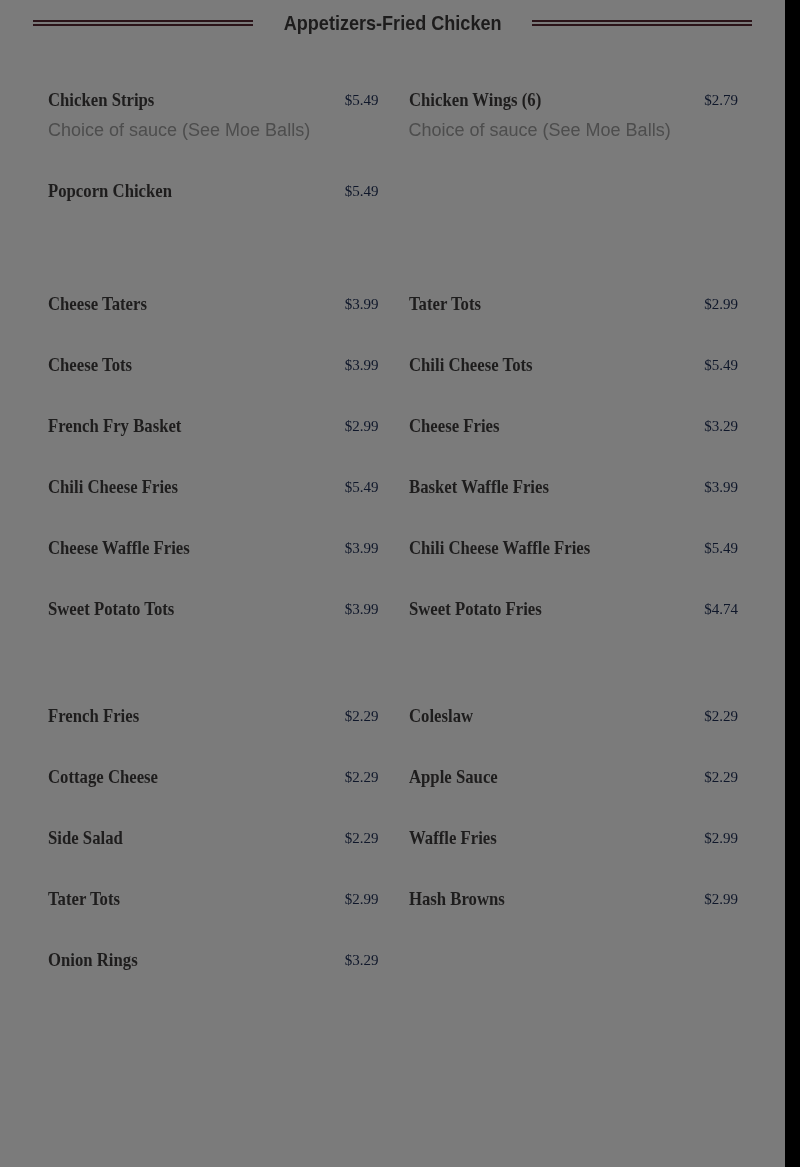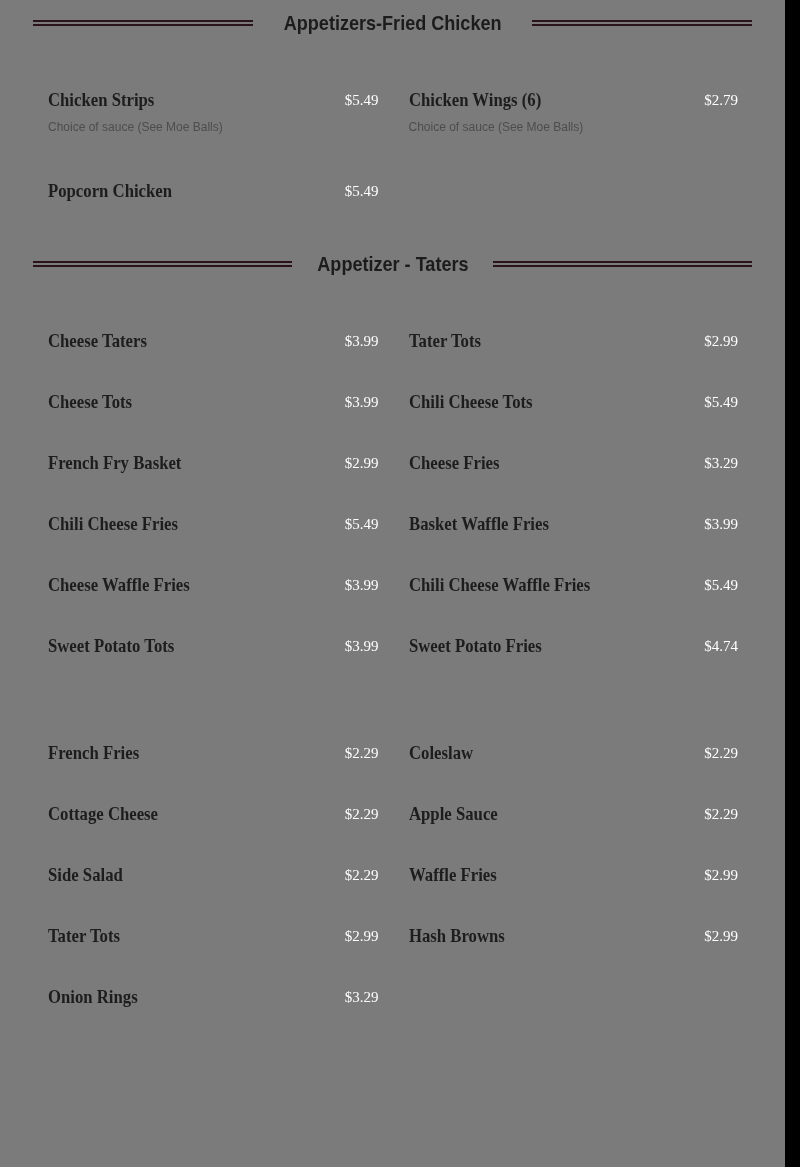--- a/index.html
+++ b/index.html
@@ -72,27 +72,27 @@
   .item-name {
     font-size: 19px;
     font-weight: bold;
     color: #1e1d1d;
     white-space: nowrap;
     transform: scaleX(0.88);
     transform-origin: left center;
   }
   .item-price {
     font-size: 15px;
-    color: #ffffff;
+    color: #0f172a;
     white-space: nowrap;
   }
   .item-desc {
     margin-top: 4px;
     height: 20px;
-    font-size: 12px;
+    font-size: 18px;
     color: #4d4d4d;
   }
 </style>
 </head>
 <body>
 
 <div class="page" id="menu-root">
   <div class="section" data-sec="0">
     <div class="section-header">
       <div class="hr-line"></div>
@@ -120,25 +120,20 @@
     <div class="item-line">
       <span class="item-name">Popcorn Chicken</span>
       <span class="item-price">$5.49</span>
     </div>
 
   </div>
 </div>
   </div>
 
   <div class="section" data-sec="1">
-    <div class="section-header">
-      <div class="hr-line"></div>
-      <div class="section-title">Appetizer - Taters</div>
-      <div class="hr-line"></div>
-    </div>
     <div class="items">
   <div class="item">
     <div class="item-line">
       <span class="item-name">Cheese Taters</span>
       <span class="item-price">$3.99</span>
     </div>
 
   </div>
 
   <div class="item">

